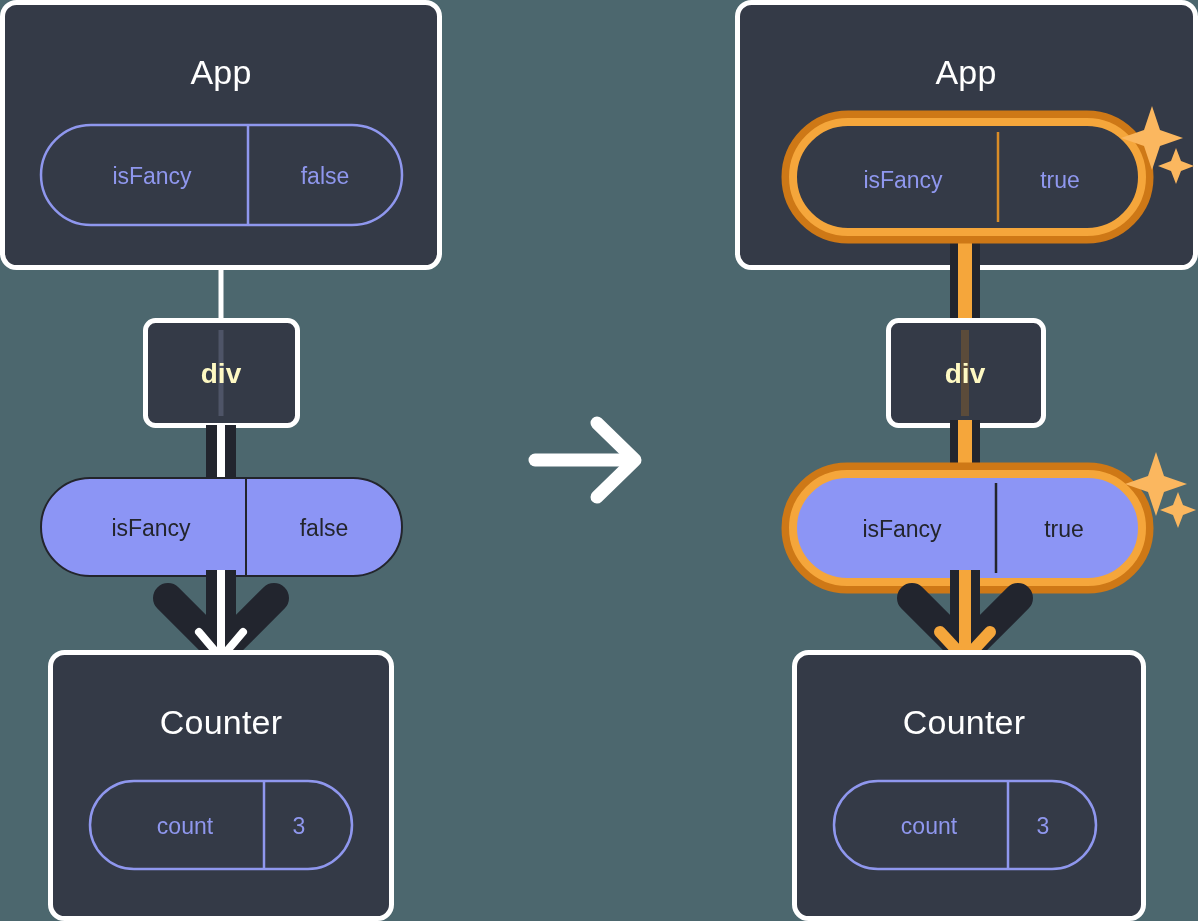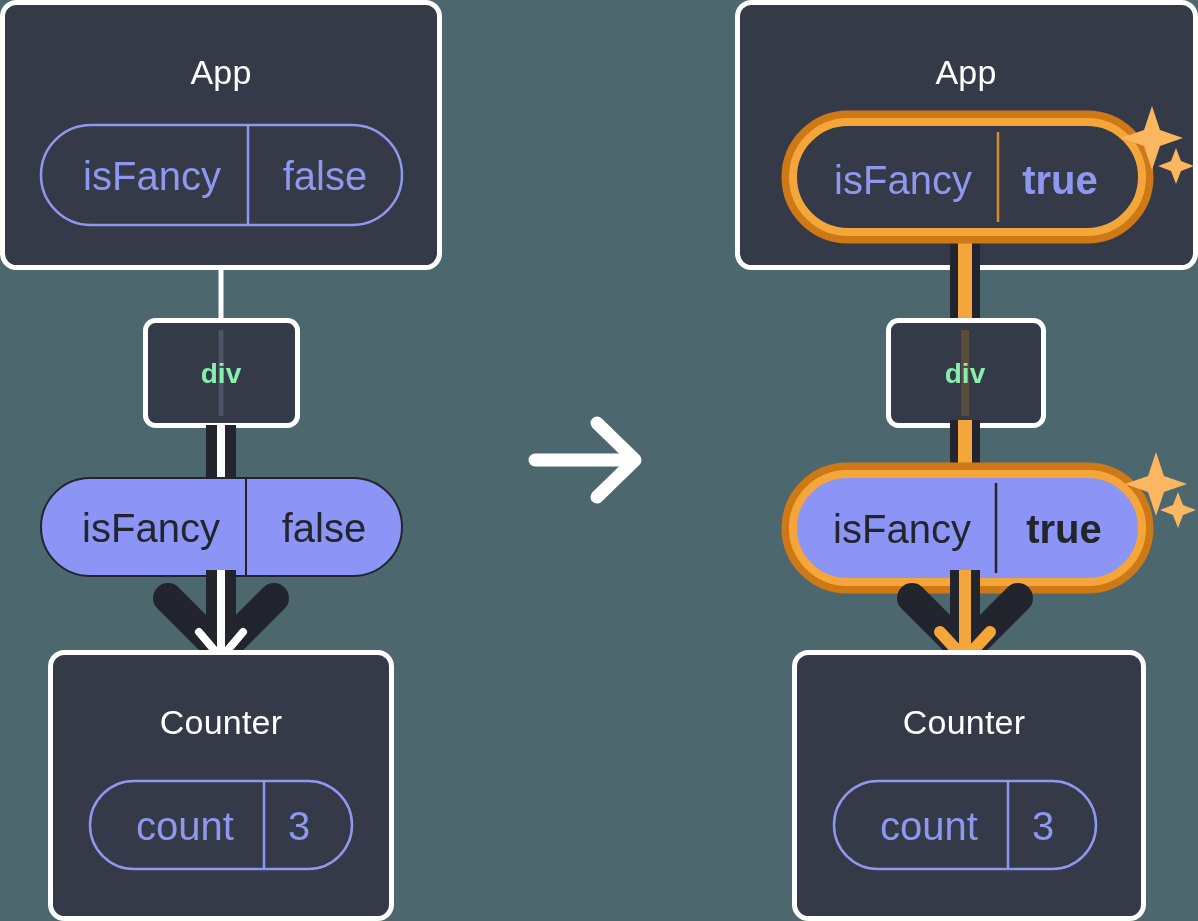--- a/index.html
+++ b/index.html
@@ -13,27 +13,27 @@
   .stage{position:absolute;inset:0;padding-left:36px;}
   svg.layer{position:absolute;left:0;top:0;width:1198px;height:921px;}
 
   
   .txt{position:absolute;white-space:nowrap;}
   .box-title{
     color:#ffffff;font-size:34px;letter-spacing:.2px;
     transform:translateX(-50%);
   }
   .pill-label{
-    font-size:40px;transform:translate(-50%,-50%);
+    font-size:23px;transform:translate(-50%,-50%);
   }
   .pill-label.outline{color:#8f97ee;}
   .pill-label.filled{color:#23252c;}
-  .pill-label.bold{font-weight:bold;}
+  .pill-label.bold{font-weight:normal;}
   .box-label{
-    color:#86efac;font-size:28px;font-weight:bold;
+    color:#fef9c3;font-size:28px;font-weight:bold;
     transform:translate(-50%,-50%);
   }
 </style>
 </head>
 <body>
 
 <div class="stage">
 
   <svg class="layer" viewBox="0 0 1198 921">
 

